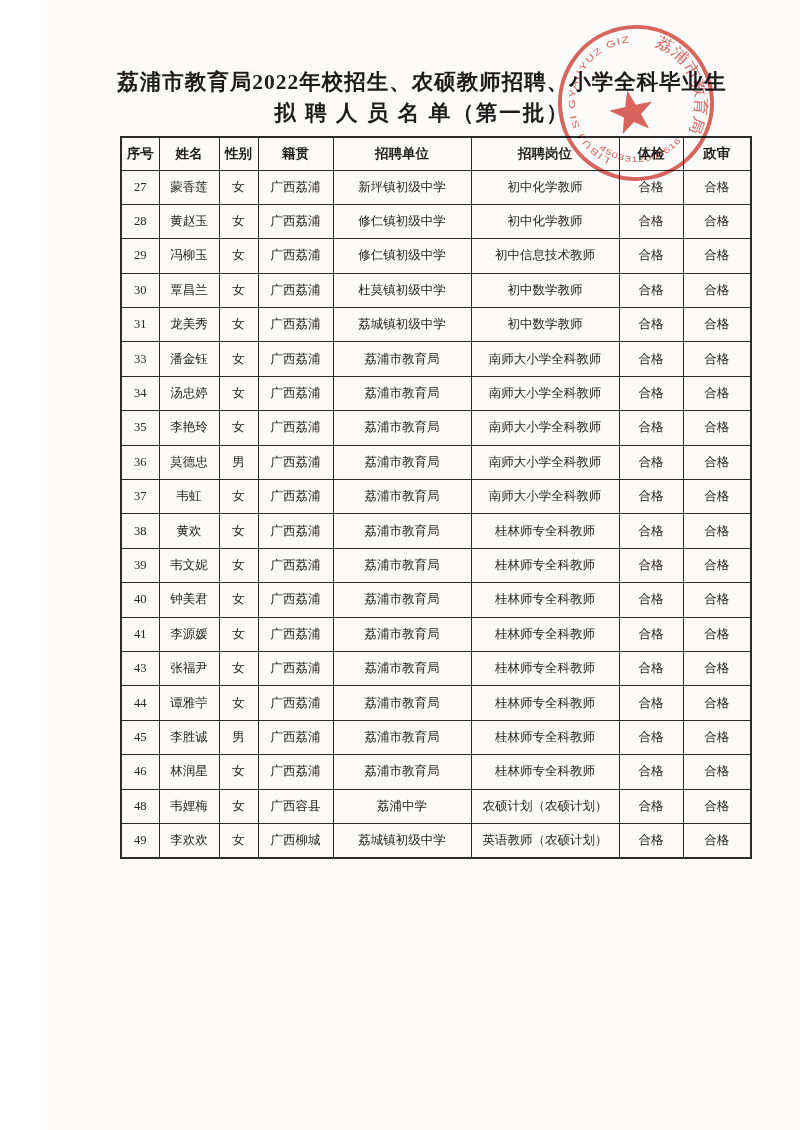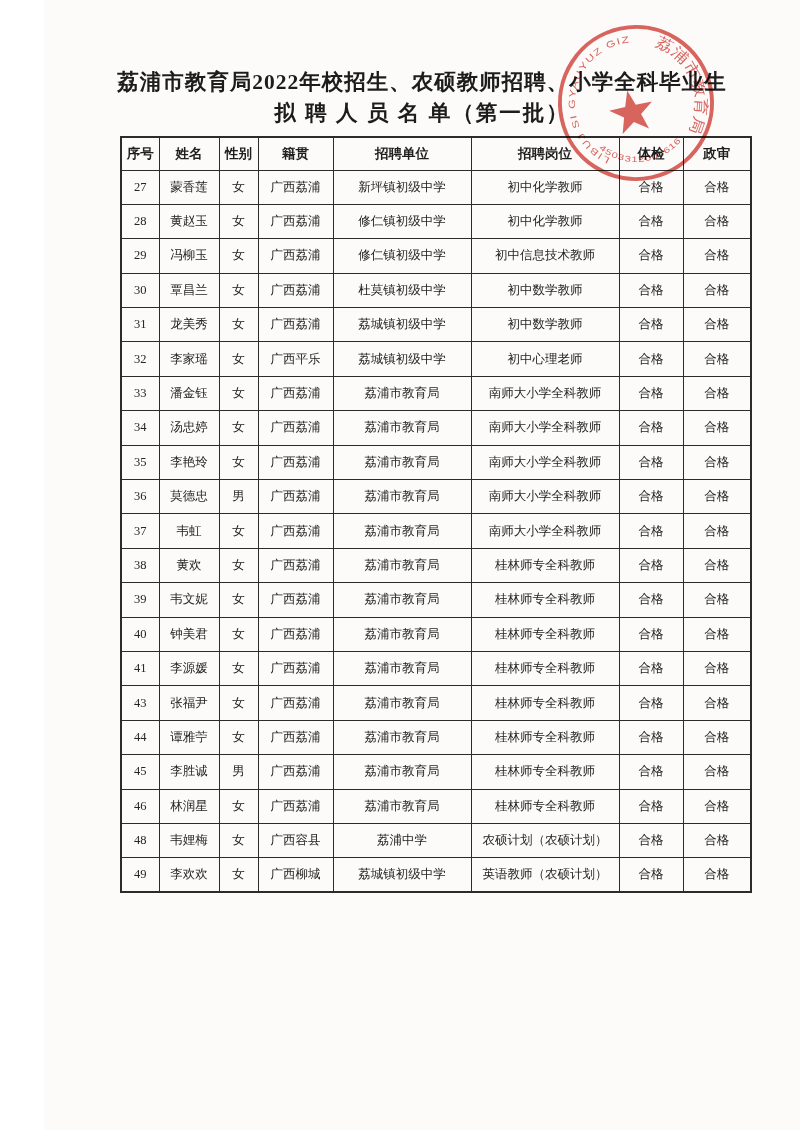--- a/index.html
+++ b/index.html
@@ -123,30 +123,20 @@
           <td>31</td>
           <td>龙美秀</td>
           <td>女</td>
           <td>广西荔浦</td>
           <td>荔城镇初级中学</td>
           <td>初中数学教师</td>
           <td>合格</td>
           <td>合格</td>
         </tr>
         <tr>
-          <td>32</td>
-          <td>李家瑶</td>
-          <td>女</td>
-          <td>广西平乐</td>
-          <td>荔城镇初级中学</td>
-          <td>初中心理老师</td>
-          <td>合格</td>
-          <td>合格</td>
-        </tr>
-        <tr>
           <td>33</td>
           <td>潘金钰</td>
           <td>女</td>
           <td>广西荔浦</td>
           <td>荔浦市教育局</td>
           <td>南师大小学全科教师</td>
           <td>合格</td>
           <td>合格</td>
         </tr>
         <tr>

